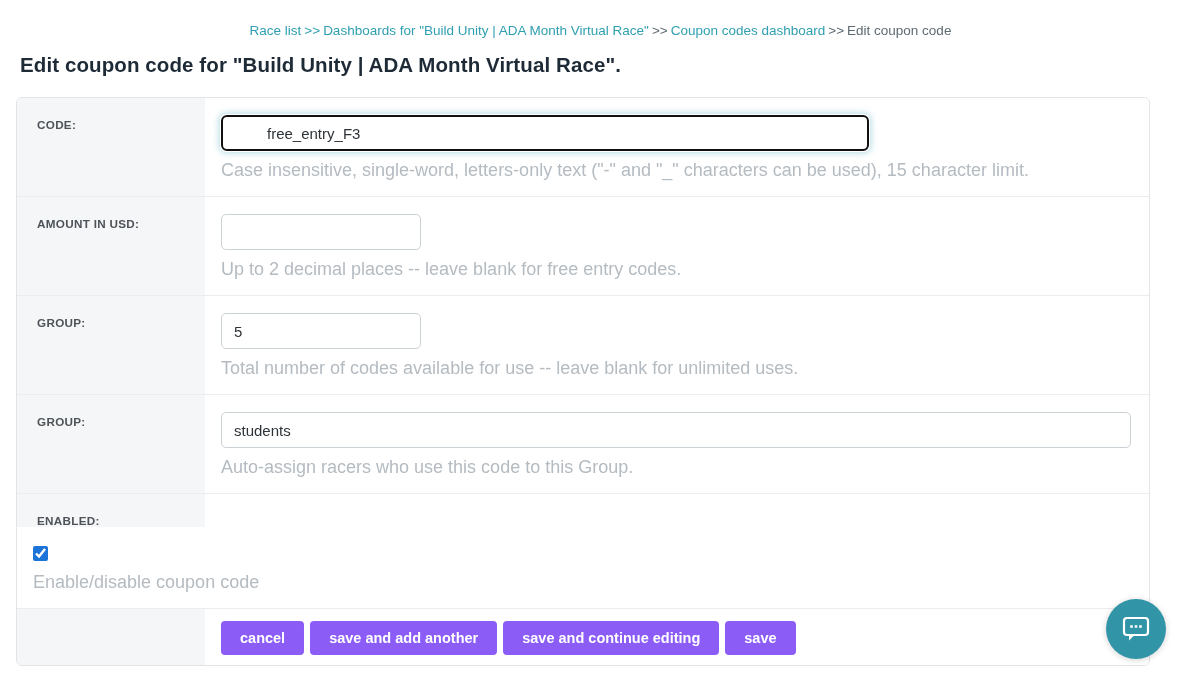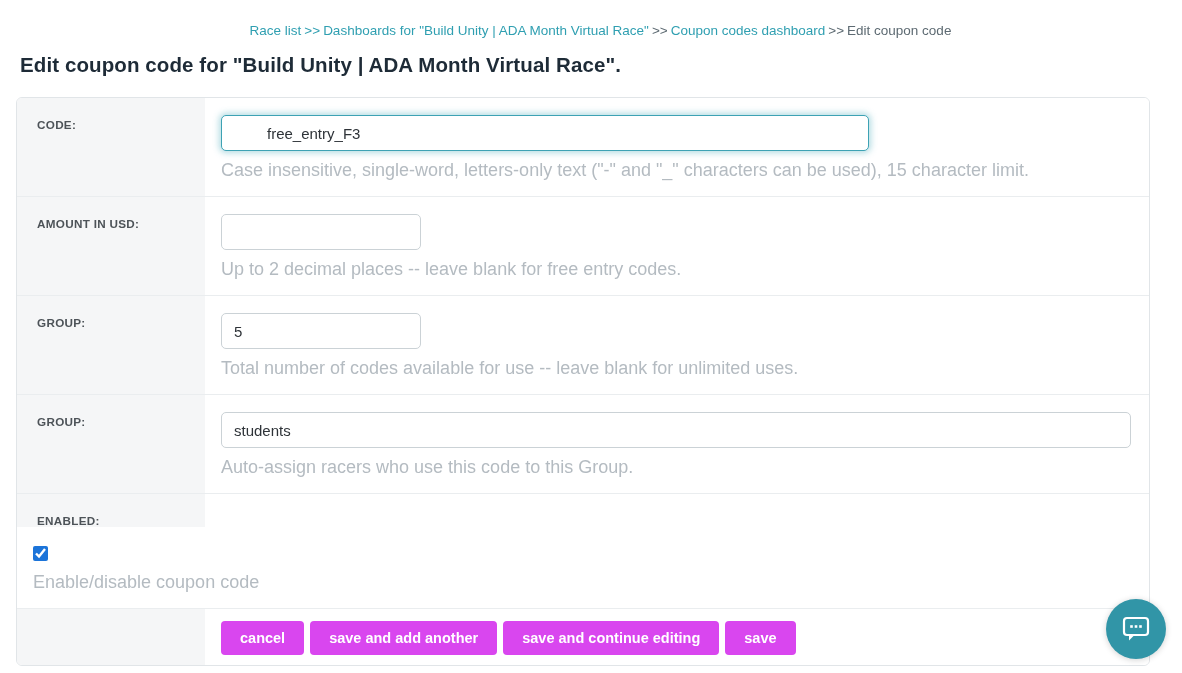--- a/index.html
+++ b/index.html
@@ -88,21 +88,21 @@
   
   input.cb {
     width: 15px; height: 15px;
     accent-color: #1c74d9;
     margin-top: 2px;
     cursor: pointer;
   }
   
   .btn-group { display: flex; gap: 6px; padding-top: 12px; padding-bottom: 10px; }
   button.btn {
-    background: #d946ef;
+    background: #8b5cf6;
     color: #fff;
     border: none;
     border-radius: 4px;
     height: 34px;
     padding: 0 19px;
     font-size: 14.5px;
     font-weight: 700;
     font-family: inherit;
     cursor: pointer;
     white-space: nowrap;

